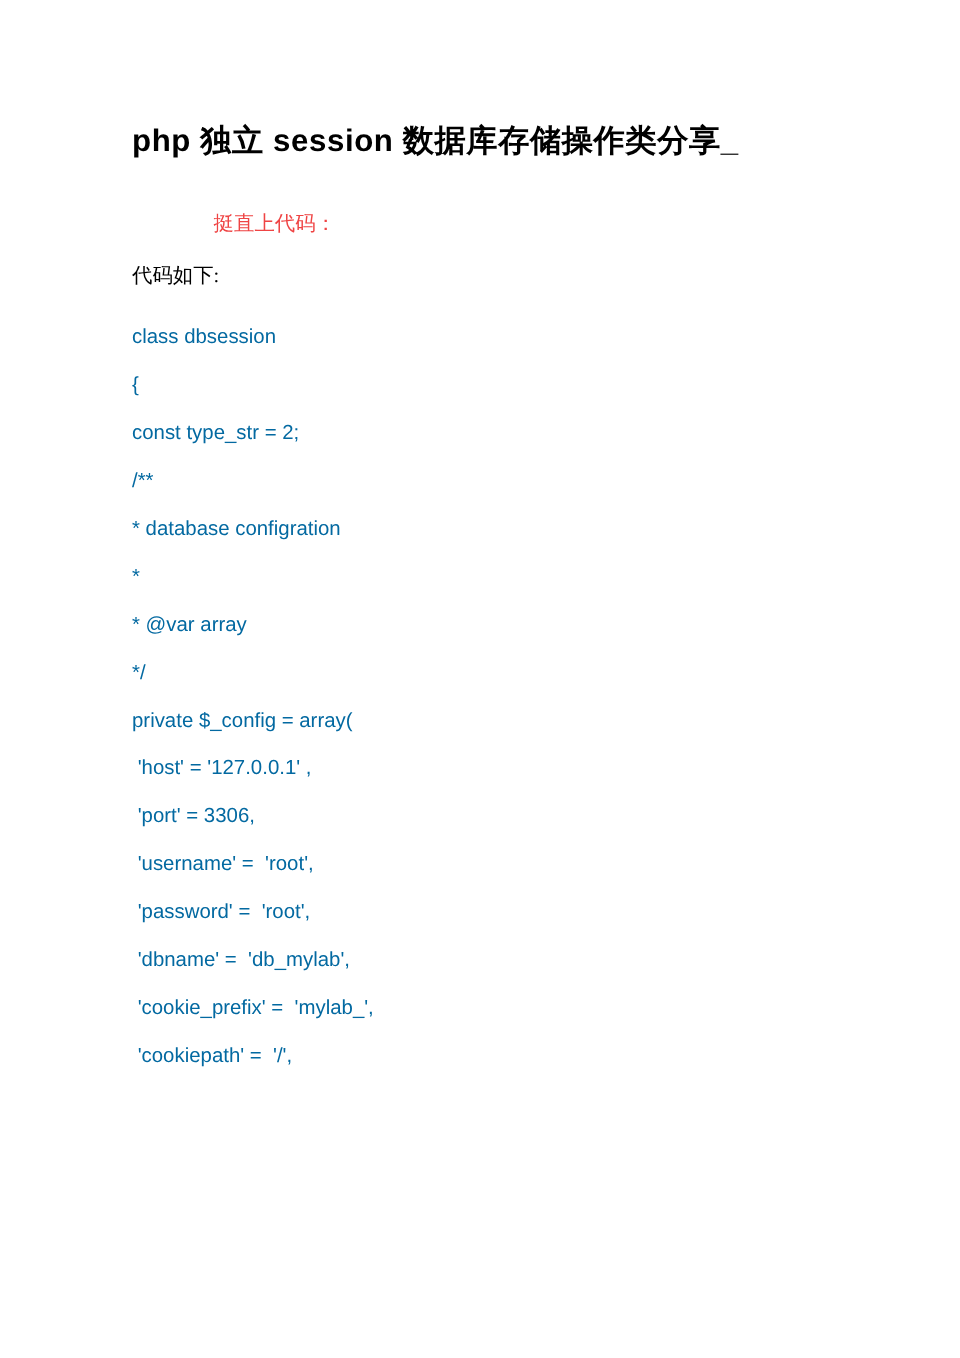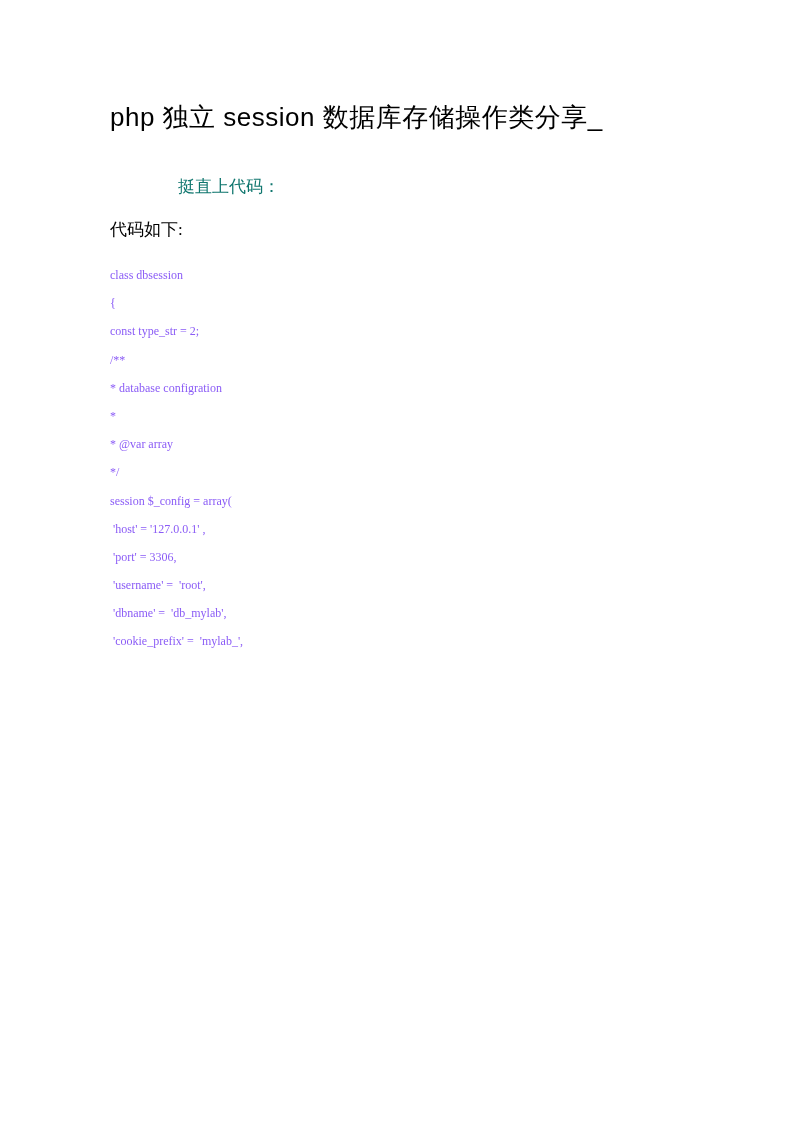--- a/index.html
+++ b/index.html
@@ -5,44 +5,44 @@
   * { margin: 0; padding: 0; box-sizing: border-box; }
   body {
     background: #ffffff;
     width: 800px;
     height: 1132px;
     padding: 100px 110px 0 110px;
     font-family: "SimSun", "宋体", serif;
   }
   .title {
     font-family: "Microsoft YaHei", "SimHei", sans-serif;
-    font-weight: normal;
+    font-weight: bold;
     font-size: 26px;
     color: #000;
     margin-bottom: 40px;
     text-align: left;
     letter-spacing: 0.5px;
   }
   .intro {
     font-size: 17px;
-    color: #0f766e;
+    color: #ef4444;
     margin-bottom: 20px;
     text-indent: 4em;
     font-family: "SimSun", "宋体", serif;
   }
   .label {
     font-size: 17px;
     color: #000;
     margin-bottom: 20px;
     font-family: Liberation Serif, serif;
   }
   .code-line {
-    font-family: Liberation Serif, serif;
-    font-size: 12px;
-    color: #8b5cf6;
+    font-family: Liberation Sans, sans-serif;
+    font-size: 17px;
+    color: #0369a1;
     line-height: 2.35;
     white-space: pre;
   }
 </style>
 </head>
 <body>
 
 <h1 class="title">php 独立 session 数据库存储操作类分享_</h1>
 
 <p class="intro">挺直上代码：</p>
@@ -51,19 +51,21 @@
 
 <div>
   <div class="code-line">class dbsession</div>
   <div class="code-line">{</div>
   <div class="code-line">const type_str = 2;</div>
   <div class="code-line">/**</div>
   <div class="code-line">* database configration</div>
   <div class="code-line">*</div>
   <div class="code-line">* @var array</div>
   <div class="code-line">*/</div>
-  <div class="code-line">session $_config = array(</div>
+  <div class="code-line">private $_config = array(</div>
   <div class="code-line"> 'host' = '127.0.0.1' ,</div>
   <div class="code-line"> 'port' = 3306,</div>
   <div class="code-line"> 'username' =  'root',</div>
+  <div class="code-line"> 'password' =  'root',</div>
   <div class="code-line"> 'dbname' =  'db_mylab',</div>
   <div class="code-line"> 'cookie_prefix' =  'mylab_',</div>
+  <div class="code-line"> 'cookiepath' =  '/',</div>
 </div>
 
 </body></html>

